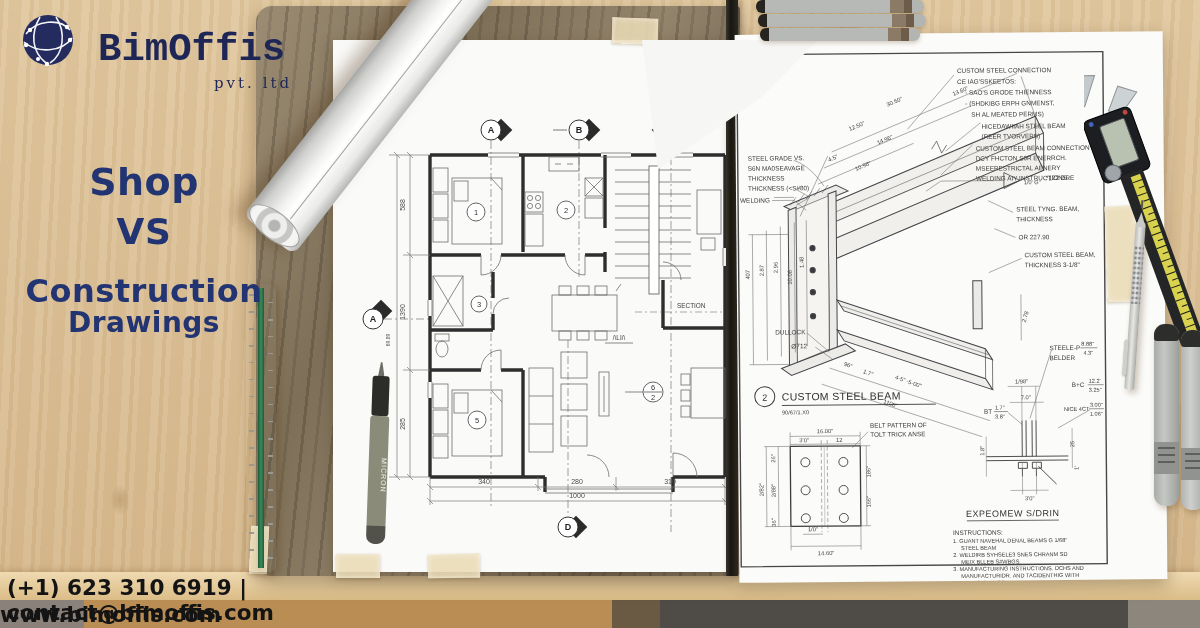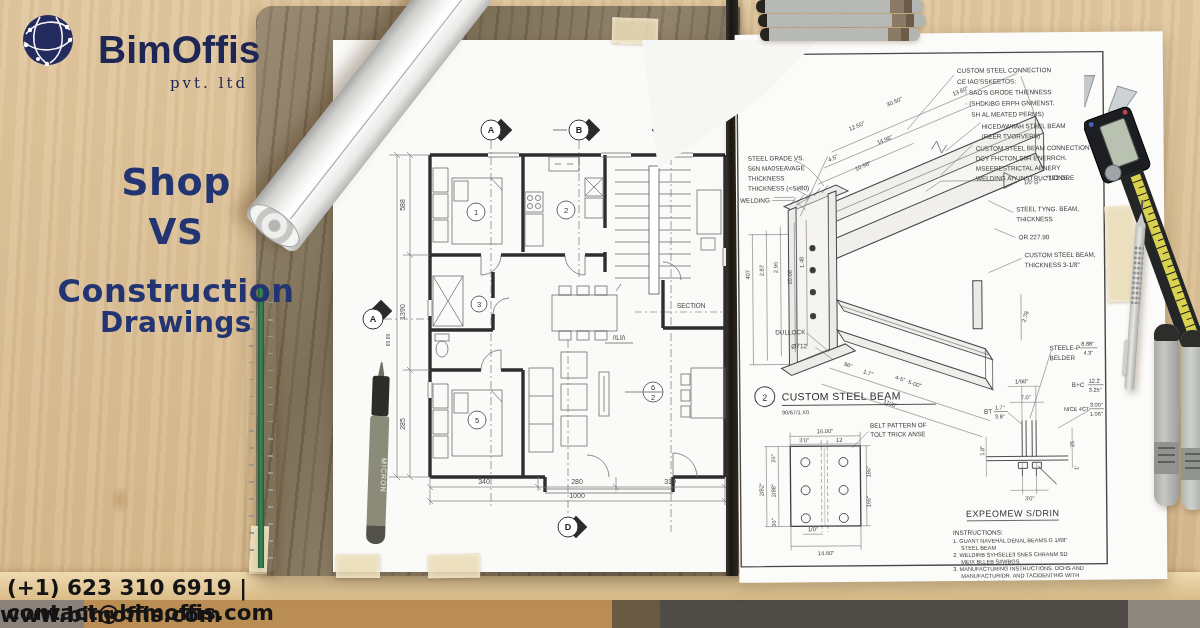--- a/index.html
+++ b/index.html
@@ -22,24 +22,24 @@
     box-shadow:0 8px 18px rgba(70,45,20,.35);}
   .paper-left{position:absolute;left:333px;top:40px;width:404px;height:532px;background:#fafaf8;
     box-shadow:0 5px 14px rgba(60,40,15,.3);}
   .paper-right{position:absolute;left:737px;top:33px;width:428px;height:548px;background:#fbfbf9;
     transform:rotate(-.5deg);box-shadow:0 6px 16px rgba(60,40,15,.32);}
   .divider{position:absolute;left:726px;top:0;width:12px;height:576px;
     background:linear-gradient(90deg,#3a362f,#181611 40%,#2c2925);box-shadow:3px 0 6px rgba(0,0,0,.25);}
   .tape{position:absolute;background:rgba(233,219,181,.88);box-shadow:0 1px 3px rgba(90,60,20,.25), inset 0 0 6px rgba(255,255,255,.55);}
   
   .headline{position:absolute;left:0;top:0;width:288px;text-align:center;font-family:"DejaVu Sans",sans-serif;font-weight:800;}
-  .headline div{position:absolute;width:288px;letter-spacing:.5px;margin-left:32px;}
+  .headline div{position:absolute;width:288px;letter-spacing:.5px;}
   .hl1{top:160px;font-size:38px;} .hl2{top:211px;font-size:36px;} .hl3{top:272px;font-size:32px;} .hl4{top:306px;font-size:28px;}
   .logo{position:absolute;left:20px;top:12px;width:300px;height:80px;}
-  .logo-name{position:absolute;left:78px;top:16px;font-family:Liberation Sans, sans-serif;font-weight:bold;font-size:39px;}
+  .logo-name{position:absolute;left:78px;top:16px;font-family:Liberation Mono, monospace;font-weight:bold;font-size:39px;}
   .logo-sub{position:absolute;left:150px;top:62px;font-family:"DejaVu Serif",serif;font-size:15px;letter-spacing:3px;}
   .footer{position:absolute;left:0;top:572px;width:440px;color:#141414;font-family:"DejaVu Sans",sans-serif;font-weight:700;}
   .f1{position:absolute;left:7px;top:3px;font-size:21.5px;width:440px;}
   .f2{position:absolute;left:0;top:30px;width:438px;font-size:21.5px;}
   
   svg text{font-family:"Liberation Sans",sans-serif;}
   .plan .pm{font-size:9px;font-weight:bold;fill:#222;text-anchor:middle;}
   .plan .dim{font-size:7px;fill:#4a4a4a;text-anchor:middle;}
   .plan .sm{font-size:5px;fill:#555;text-anchor:middle;}
   .plan .rl{font-size:7.5px;fill:#333;text-anchor:middle;}
@@ -522,21 +522,21 @@
       <g fill="#fff">
         <circle cx="10" cy="18" r="2.2"></circle>
           <circle cx="47" cy="15" r="2.2"></circle>
           <circle cx="6" cy="33" r="2.2"></circle>
         <circle cx="50" cy="28" r="2.2"></circle>
           <circle cx="27" cy="52" r="2.2"></circle>
           <circle cx="18" cy="47" r="2"></circle>
       </g>
     </svg>
     <div class="logo-name" style="color:#1e2656;">BimOffis</div>
-    <div class="logo-sub" style="color:#1e2656;">pvt. ltd</div>
+    <div class="logo-sub" style="color:#1e2656;margin-left:44px;">pvt. ltd</div>
   </div>
 
   <div class="headline" style="color:#223572;">
     <div class="hl1">Shop</div>
     <div class="hl2">VS</div>
     <div class="hl3">Construction</div>
     <div class="hl4">Drawings</div>
   </div>
 
   <div class="footer">

